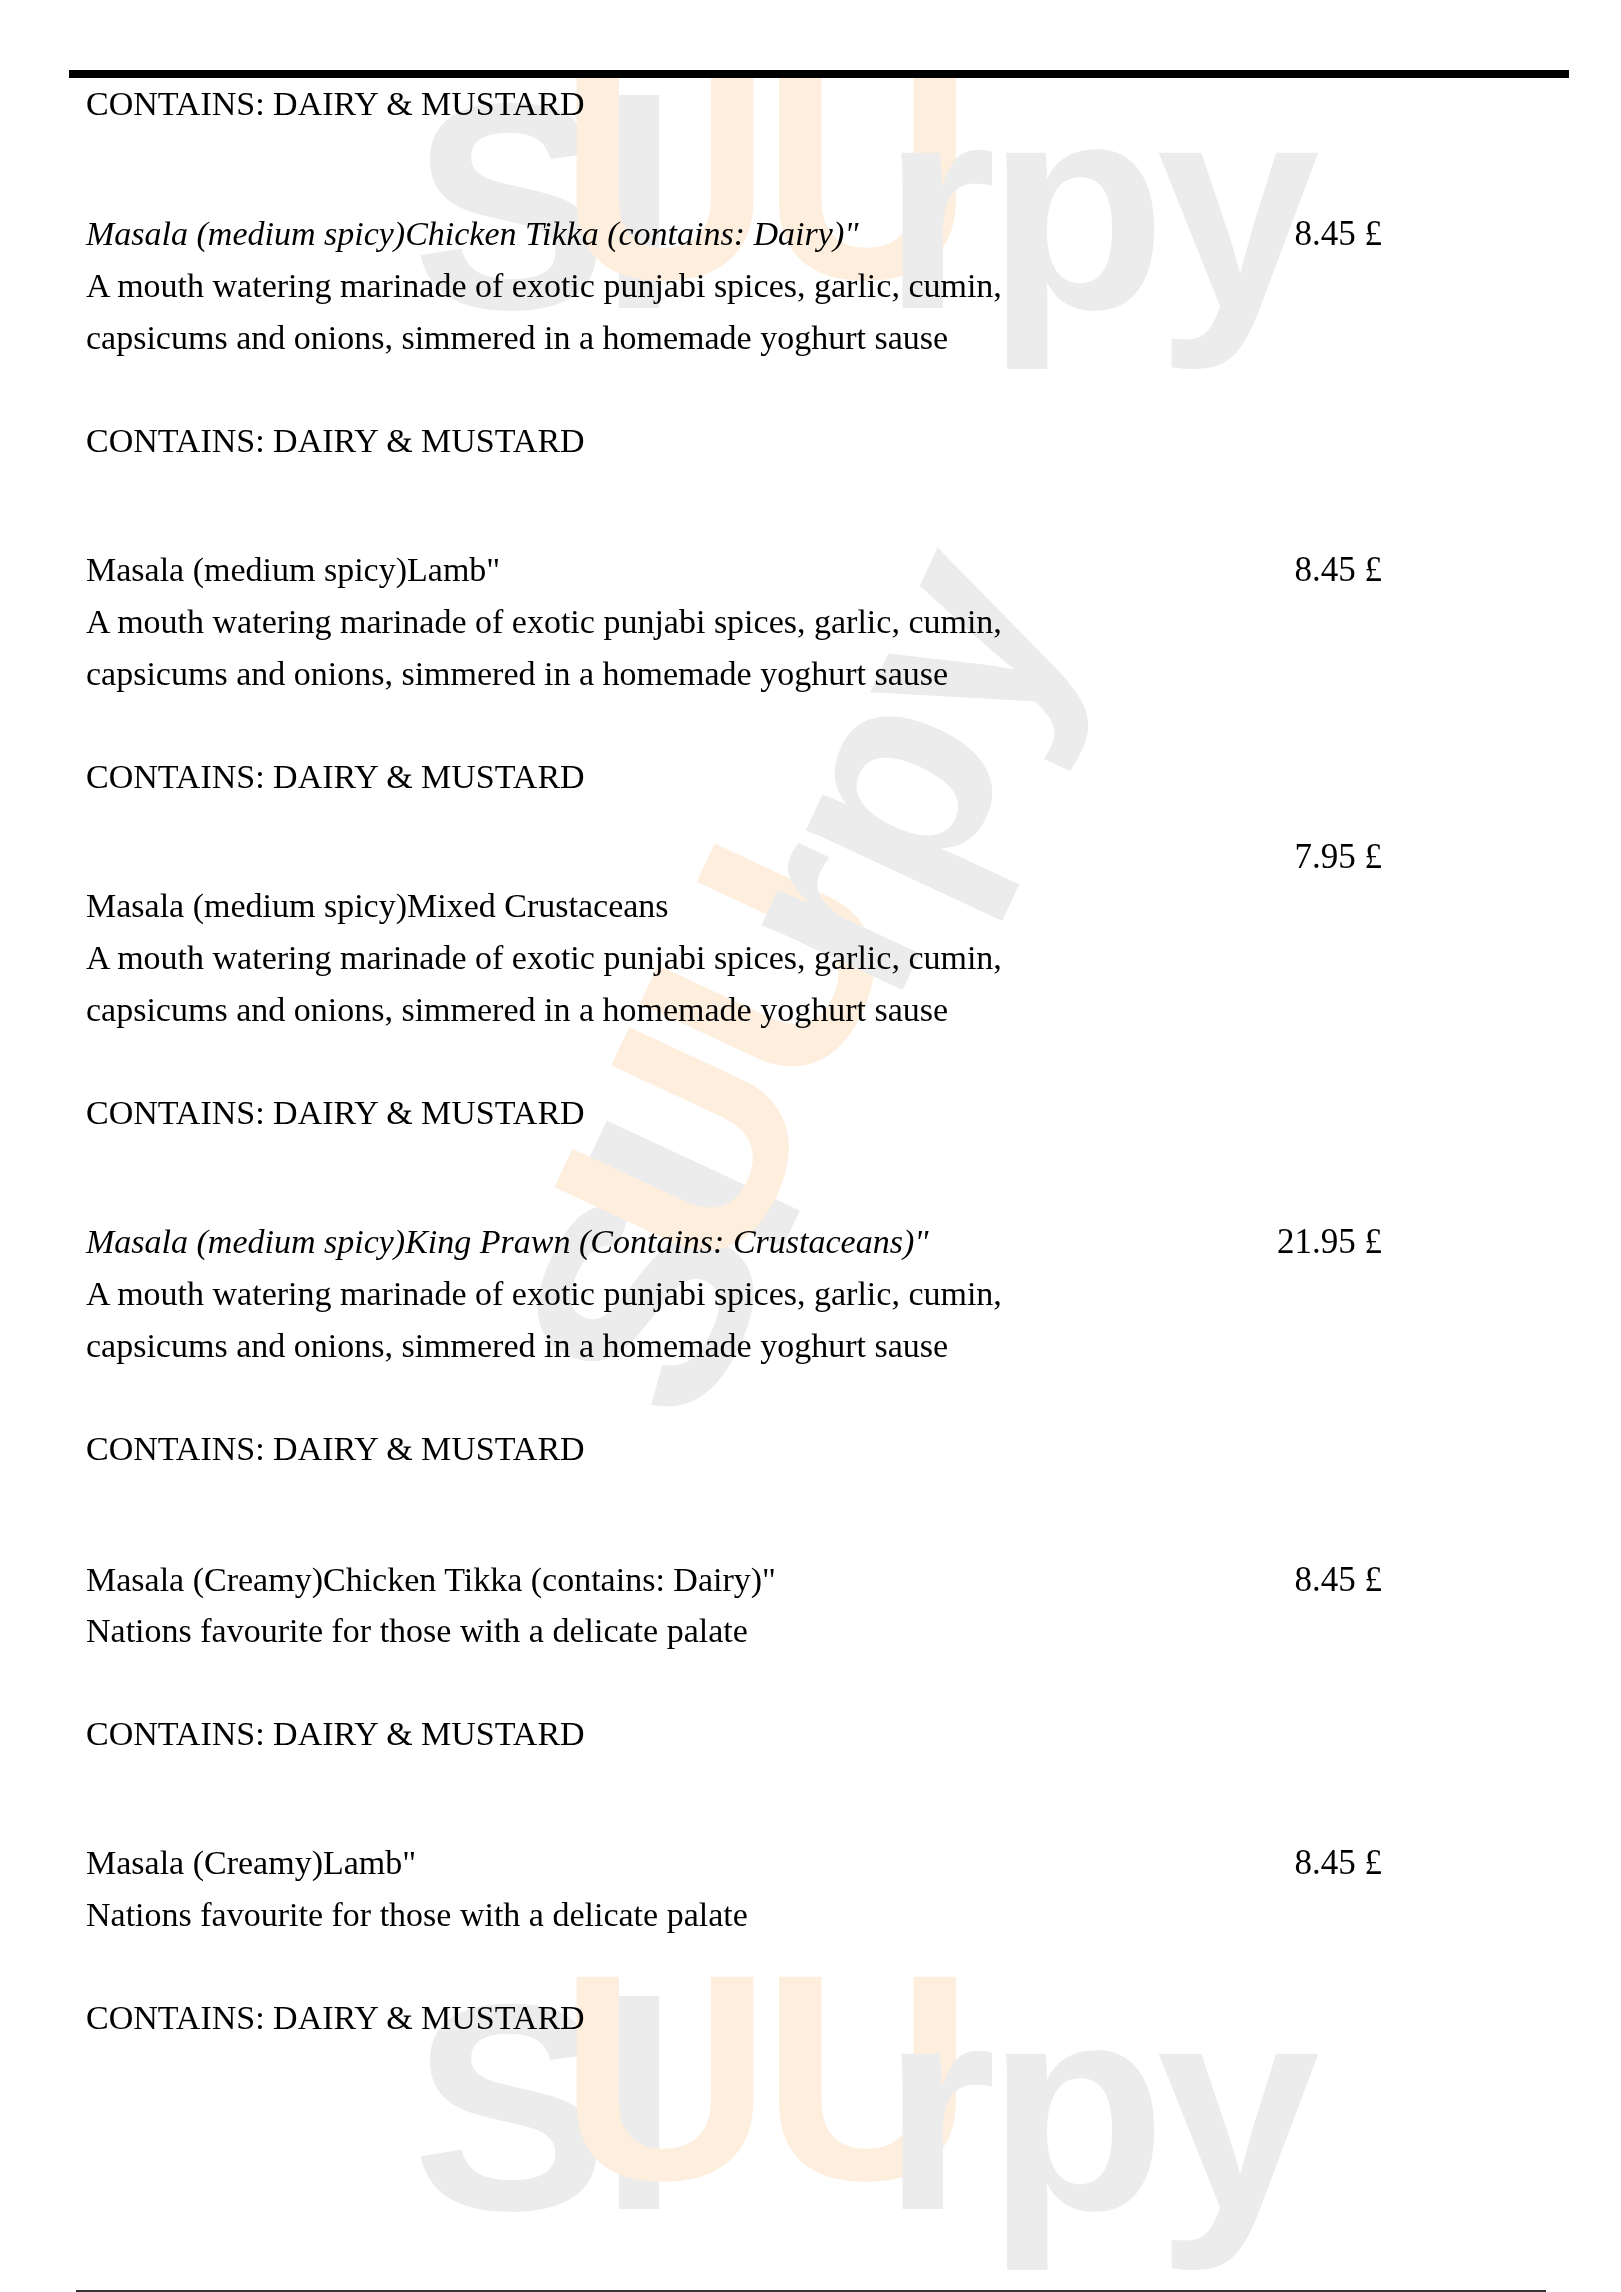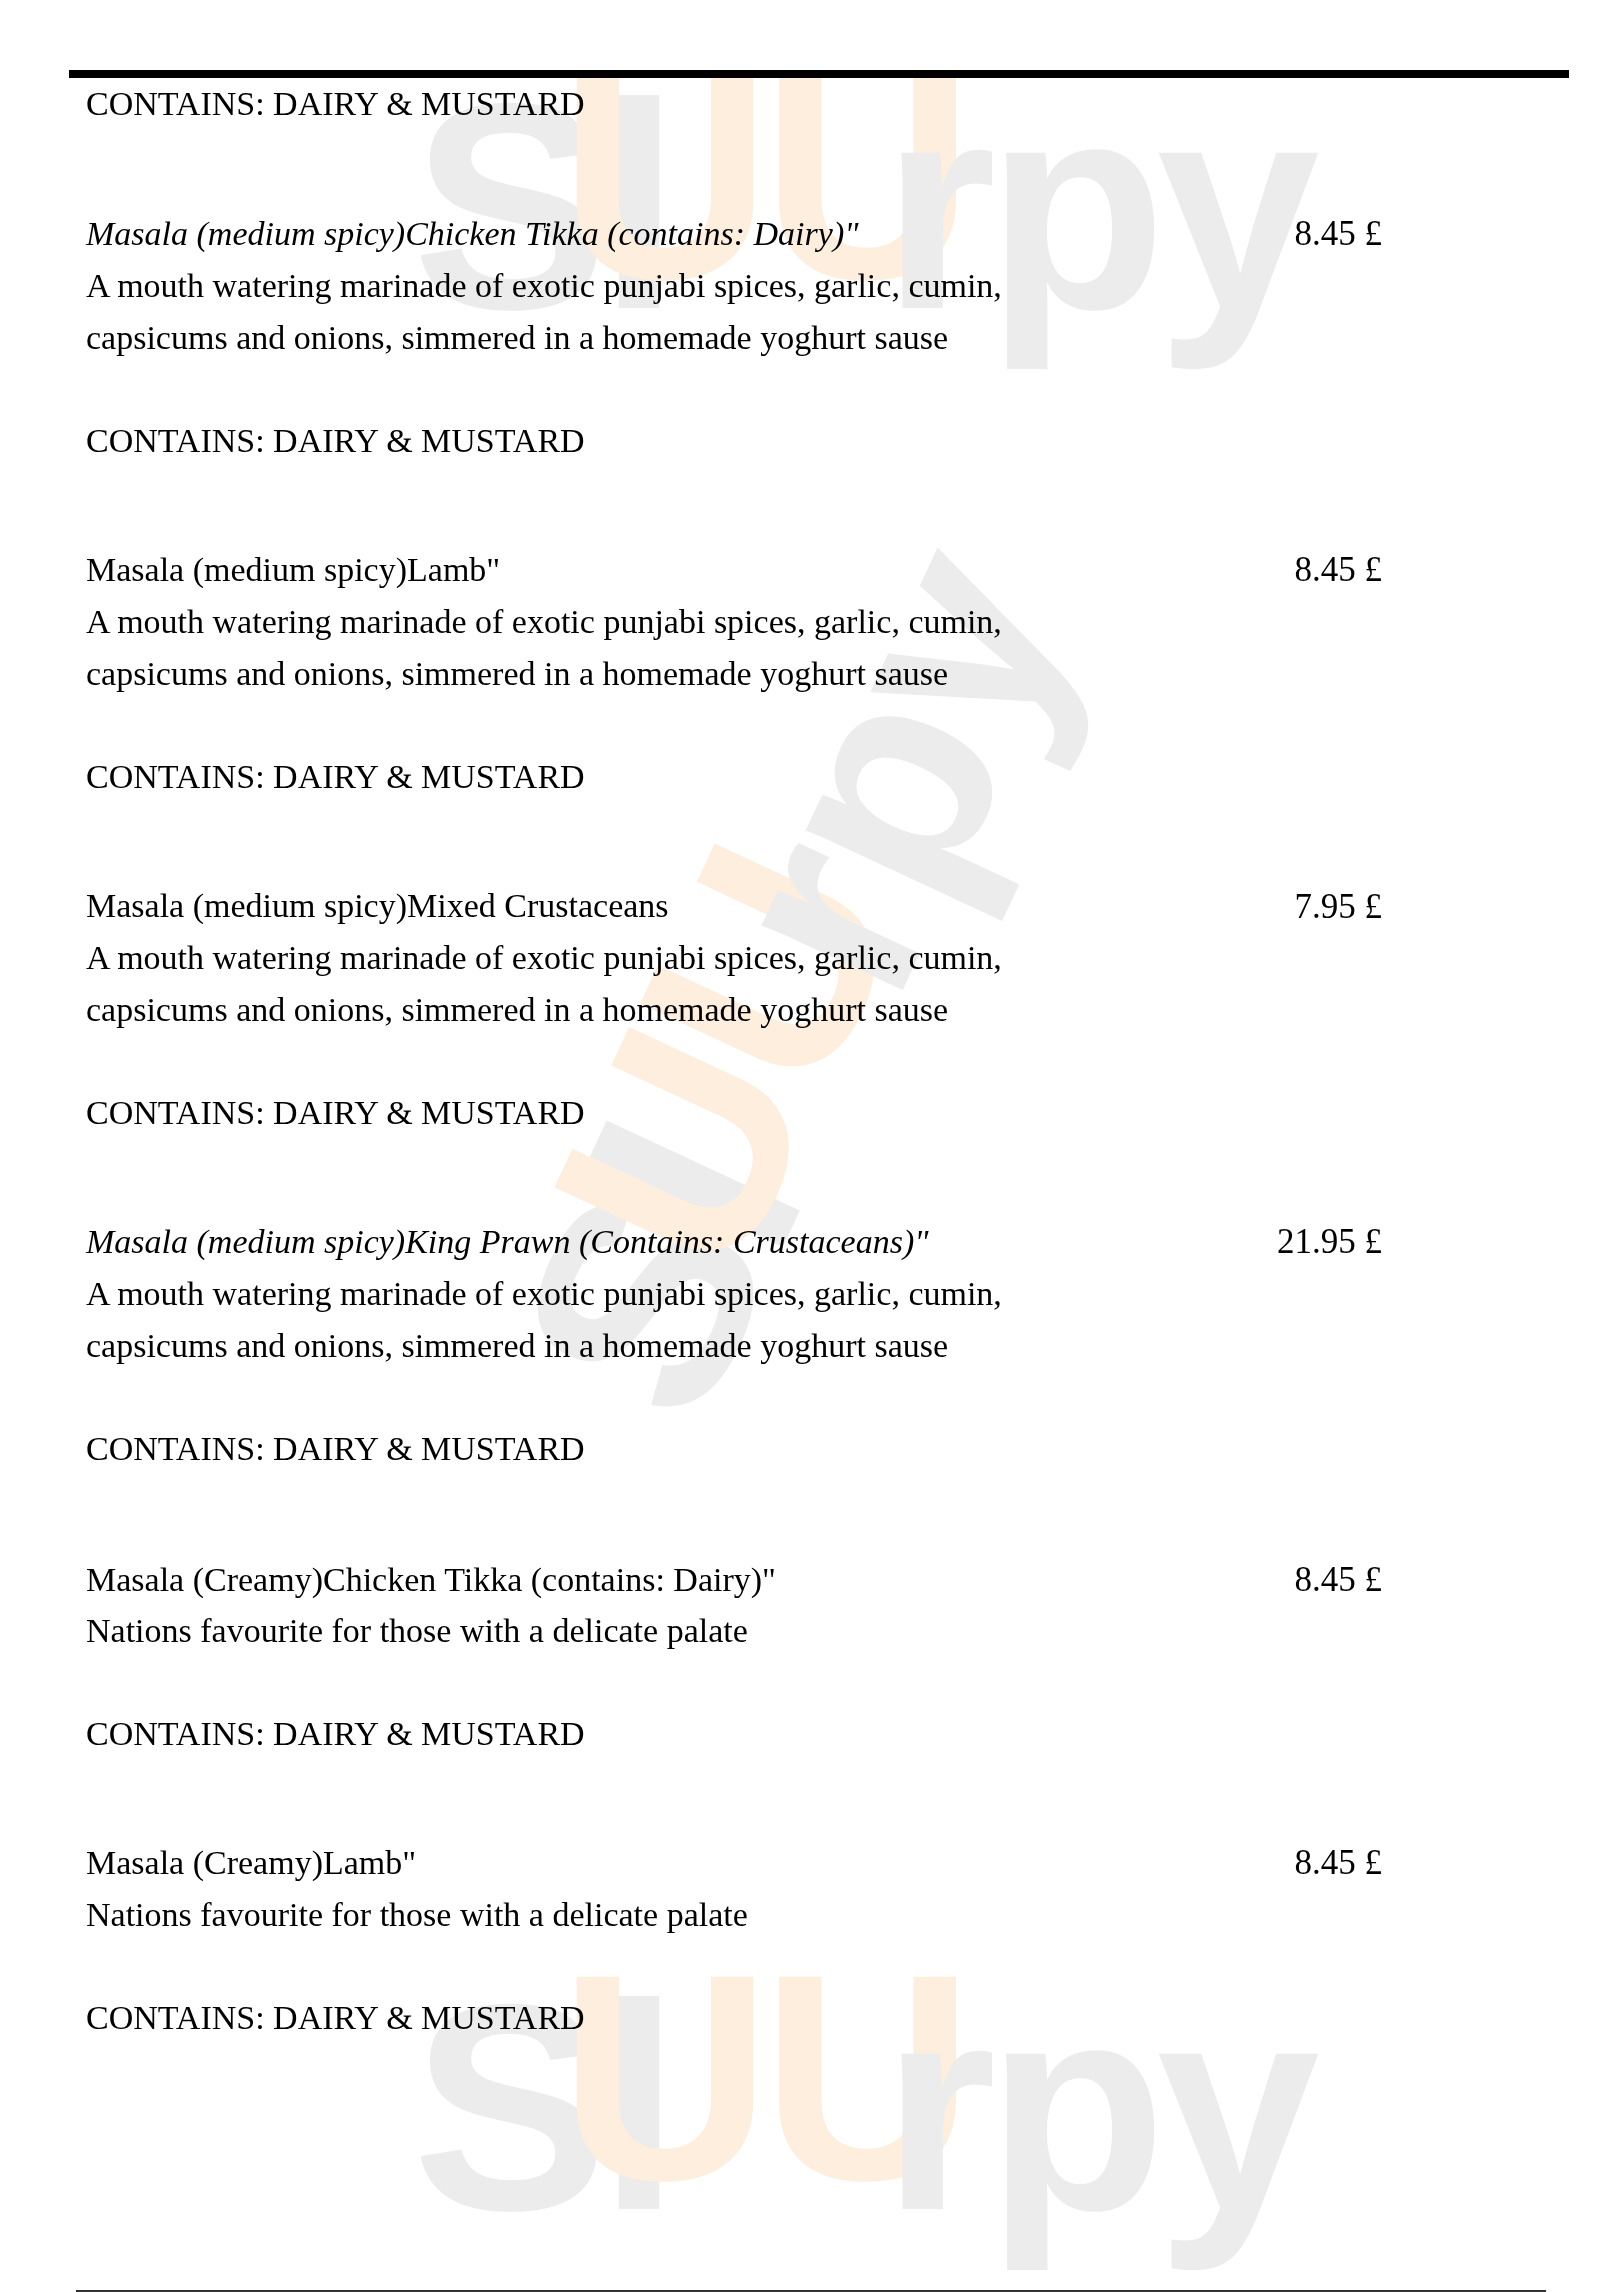--- a/index.html
+++ b/index.html
@@ -44,21 +44,21 @@
 <div class="line" style="top:312px;">capsicums and onions, simmered in a homemade yoghurt sause</div>
 <div class="line" style="top:415px;">CONTAINS: DAIRY &amp; MUSTARD</div>
 
 <div class="line" style="top:544px;">Masala (medium spicy)Lamb"</div>
 <div class="price" style="top:544px;">8.45 £</div>
 <div class="line" style="top:596px;">A mouth watering marinade of exotic punjabi spices, garlic, cumin,</div>
 <div class="line" style="top:648px;">capsicums and onions, simmered in a homemade yoghurt sause</div>
 <div class="line" style="top:751px;">CONTAINS: DAIRY &amp; MUSTARD</div>
 
 <div class="line" style="top:880px;">Masala (medium spicy)Mixed Crustaceans</div>
-<div class="price" style="top:881px;">7.95 £</div>
+<div class="price" style="top:831px;">7.95 £</div>
 <div class="line" style="top:932px;">A mouth watering marinade of exotic punjabi spices, garlic, cumin,</div>
 <div class="line" style="top:984px;">capsicums and onions, simmered in a homemade yoghurt sause</div>
 <div class="line" style="top:1087px;">CONTAINS: DAIRY &amp; MUSTARD</div>
 
 <div class="line" style="top:1216px;font-style:italic;">Masala (medium spicy)King Prawn (Contains: Crustaceans)"</div>
 <div class="price" style="top:1216px;">21.95 £</div>
 <div class="line" style="top:1268px;">A mouth watering marinade of exotic punjabi spices, garlic, cumin,</div>
 <div class="line" style="top:1320px;">capsicums and onions, simmered in a homemade yoghurt sause</div>
 <div class="line" style="top:1423px;">CONTAINS: DAIRY &amp; MUSTARD</div>
 

